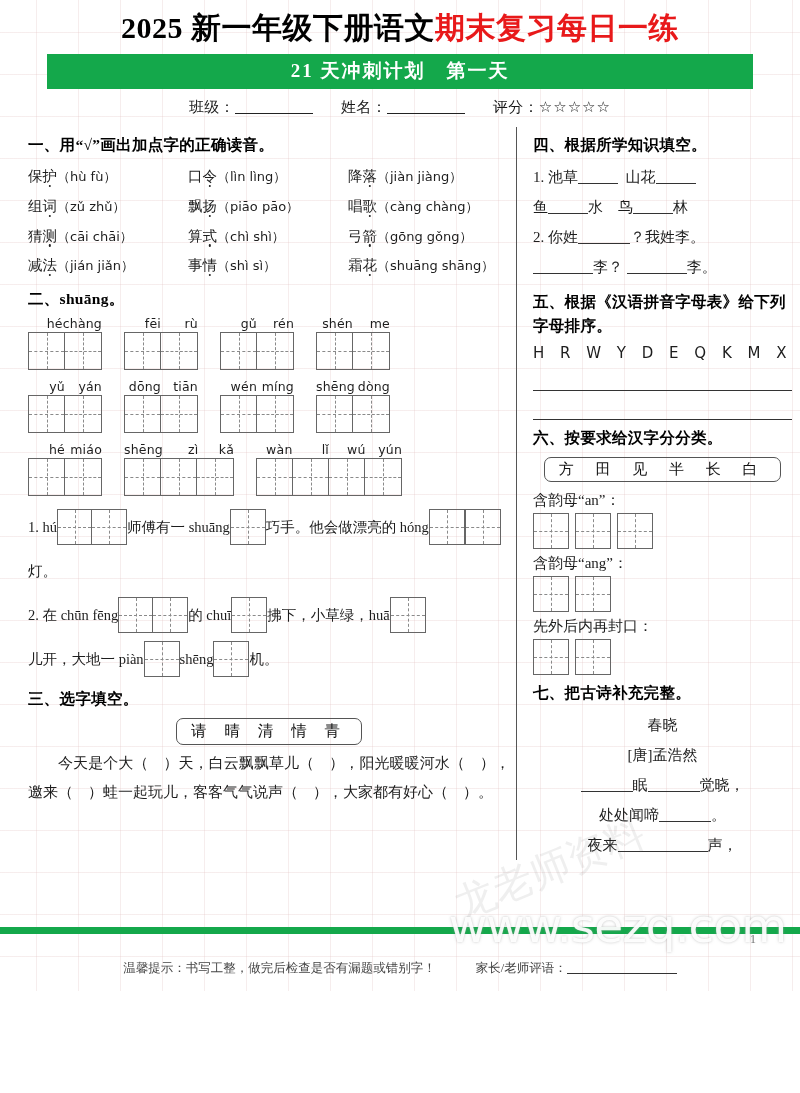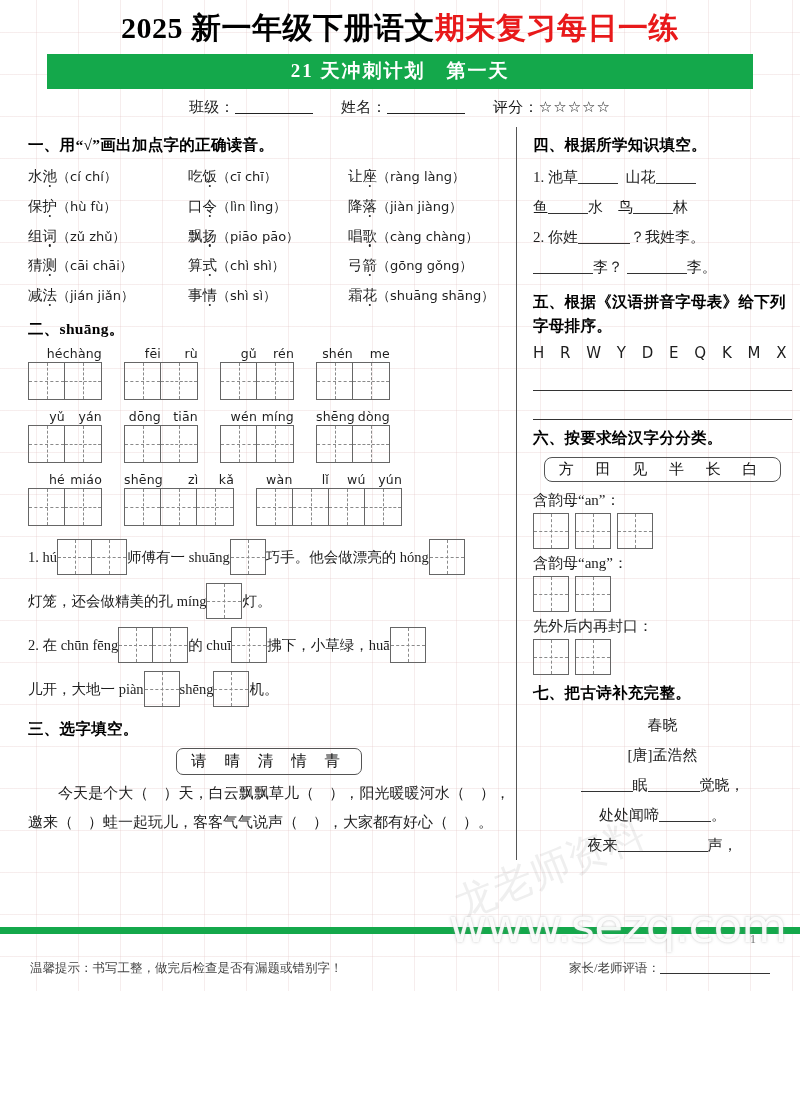--- a/index.html
+++ b/index.html
@@ -140,21 +140,21 @@
 
   .label-cn { font-size: 15px; color: #1d1d1d; margin: 5px 0 3px 0; }
   .gaps { display: flex; gap: 6px; margin-bottom: 3px; }
 
   .poem { text-align: center; font-size: 15px; line-height: 2.0; color: #1d1d1d; }
 
   
   .footbar { position: absolute; left: 0; right: 0; bottom: 57px; height: 7px; background: #14a84b; }
   .footer {
     position: absolute; left: 0; right: 0; bottom: 14px;
-    display: flex; justify-content: space-between;
+    display: flex; justify-content: center;
     padding: 0 30px; font-size: 12.5px; color: #444; gap: 40px;
   }
   .wm {
     position: absolute; right: 14px; bottom: 38px;
     font-family: "DejaVu Sans", sans-serif;
     font-size: 47px; color: rgba(255,255,255,.93);
     text-shadow: 0 0 3px rgba(150,150,150,.55);
     letter-spacing: -1px; pointer-events: none;
   }
   .wm2 {
@@ -181,25 +181,20 @@
     <span><span>评分：</span><span class="stars">☆☆☆☆☆</span></span>
   </div>
 
   <div class="body-wrap">
 
     <div class="col-left">
 
       <h2 class="sec first">一、用“√”画出加点字的正确读音。</h2>
       <div id="sec1-rows">
           <div class="pyrow">
-            <div class="pycell"><span>水</span><span class="dot">池</span><span class="py">（cí chí）</span></div>
-            <div class="pycell"><span>吃</span><span class="dot">饭</span><span class="py">（cī chī）</span></div>
-            <div class="pycell"><span>让</span><span class="dot">座</span><span class="py">（ràng làng）</span></div>
-          </div>
-          <div class="pyrow">
             <div class="pycell"><span>保</span><span class="dot">护</span><span class="py">（hù fù）</span></div>
             <div class="pycell"><span>口</span><span class="dot">令</span><span class="py">（lìn lìng）</span></div>
             <div class="pycell"><span>降</span><span class="dot">落</span><span class="py">（jiàn jiàng）</span></div>
           </div>
           <div class="pyrow">
             <div class="pycell"><span>组</span><span class="dot">词</span><span class="py">（zǔ zhǔ）</span></div>
             <div class="pycell"><span>飘</span><span class="dot">扬</span><span class="py">（piāo pāo）</span></div>
             <div class="pycell"><span>唱</span><span class="dot">歌</span><span class="py">（càng chàng）</span></div>
           </div>
           <div class="pyrow">
@@ -347,21 +342,20 @@
             <div class="cell"></div>
           </div>
           <span class="txt">师傅有一 shuāng</span>
           <div class="tzg sm">
             <div class="cell"></div>
           </div>
           <span class="txt">巧手。他会做漂亮的 hóng</span>
           <div class="tzg sm">
             <div class="cell"></div>
           </div>
-          <span class="txt">灯笼，还会做精美的孔 míng</span>
           <div class="tzg sm">
             <div class="cell"></div>
           </div>
           <span class="txt">灯。</span>
         </div>
       <div id="sec2-sent2" class="sent">
           <span class="txt">2. 在 chūn fēng</span>
           <div class="tzg sm">
             <div class="cell"></div>
             <div class="cell"></div>
@@ -408,21 +402,21 @@
         <span class="bl w60"></span><span>李？</span>&nbsp;<span class="bl w60"></span><span>李。</span>
       </div>
 
       <h2 class="sec" style="line-height:1.55;">五、根据《汉语拼音字母表》给下列字母排序。</h2>
       <div class="letters">H R W Y D E Q K M X</div>
       <div class="longline"></div>
       <div class="longline"></div>
 
       <h2 class="sec">六、按要求给汉字分分类。</h2>
       <div class="bank-center">
-        <span class="bank" style="letter-spacing:9px;font-size:15px;border-radius:8px;">方 田 见 半 长 白</span>
+        <span class="bank" style="letter-spacing:9px;font-size:15px;">方 田 见 半 长 白</span>
       </div>
       <div class="label-cn">含韵母“an”：</div>
       <div class="gaps" id="s6g1">
           <div class="tzg sm">
             <div class="cell"></div>
           </div>
           <div class="tzg sm">
             <div class="cell"></div>
           </div>
           <div class="tzg sm">

